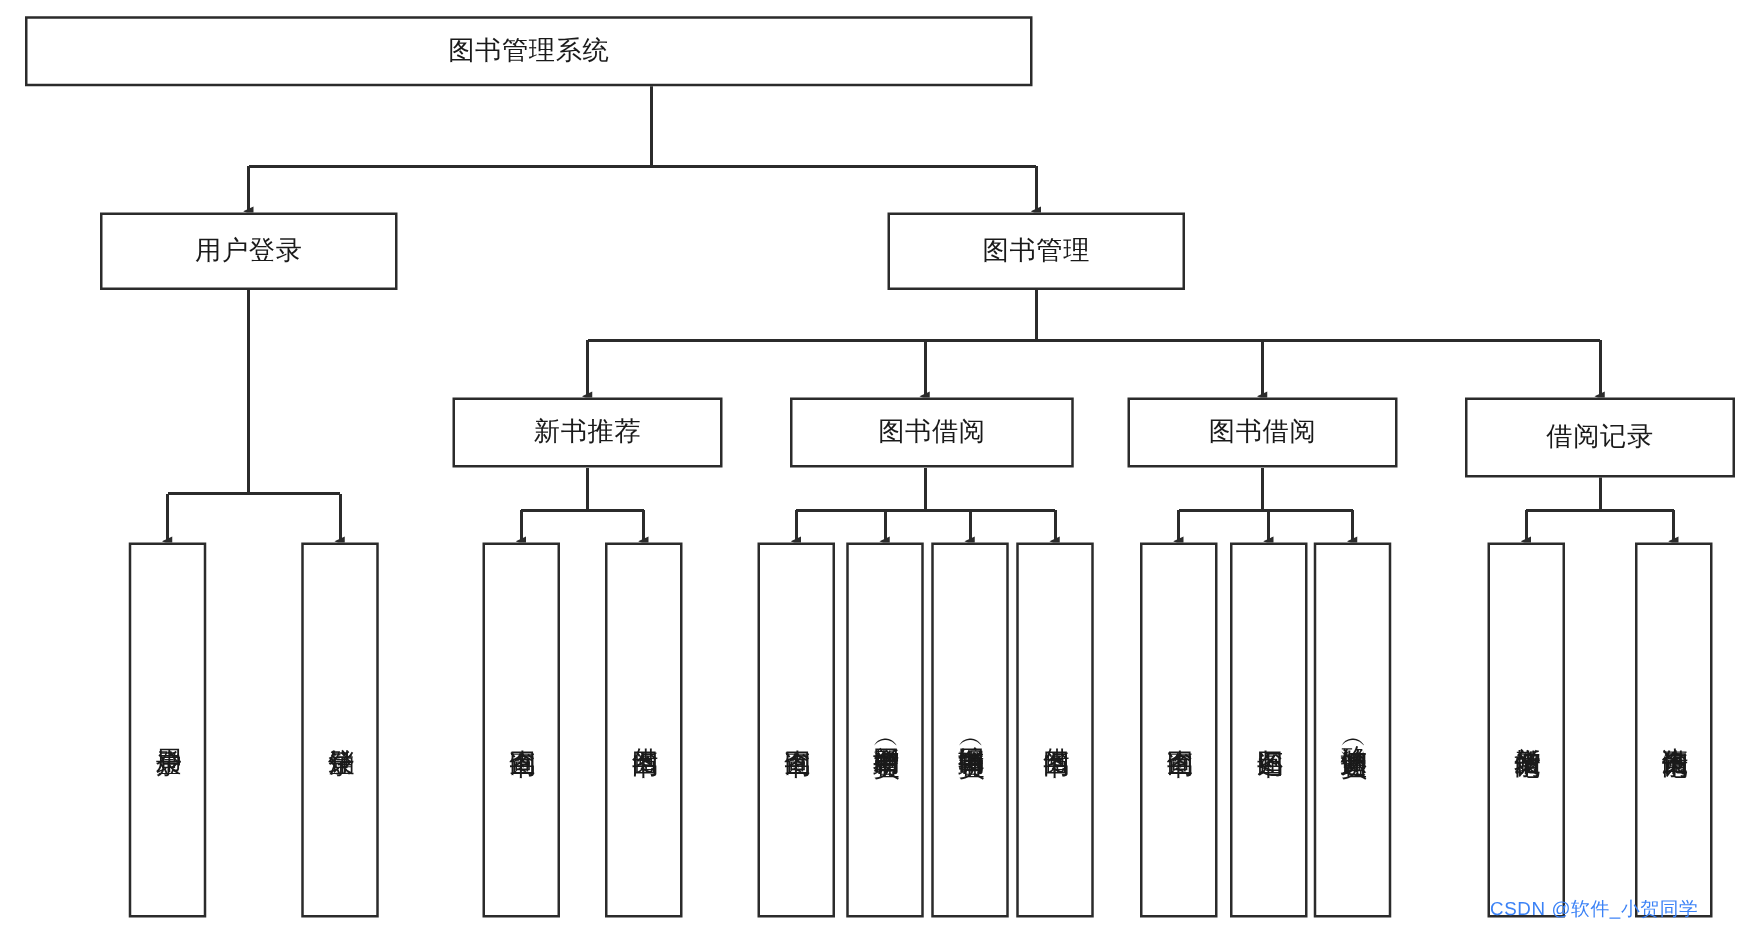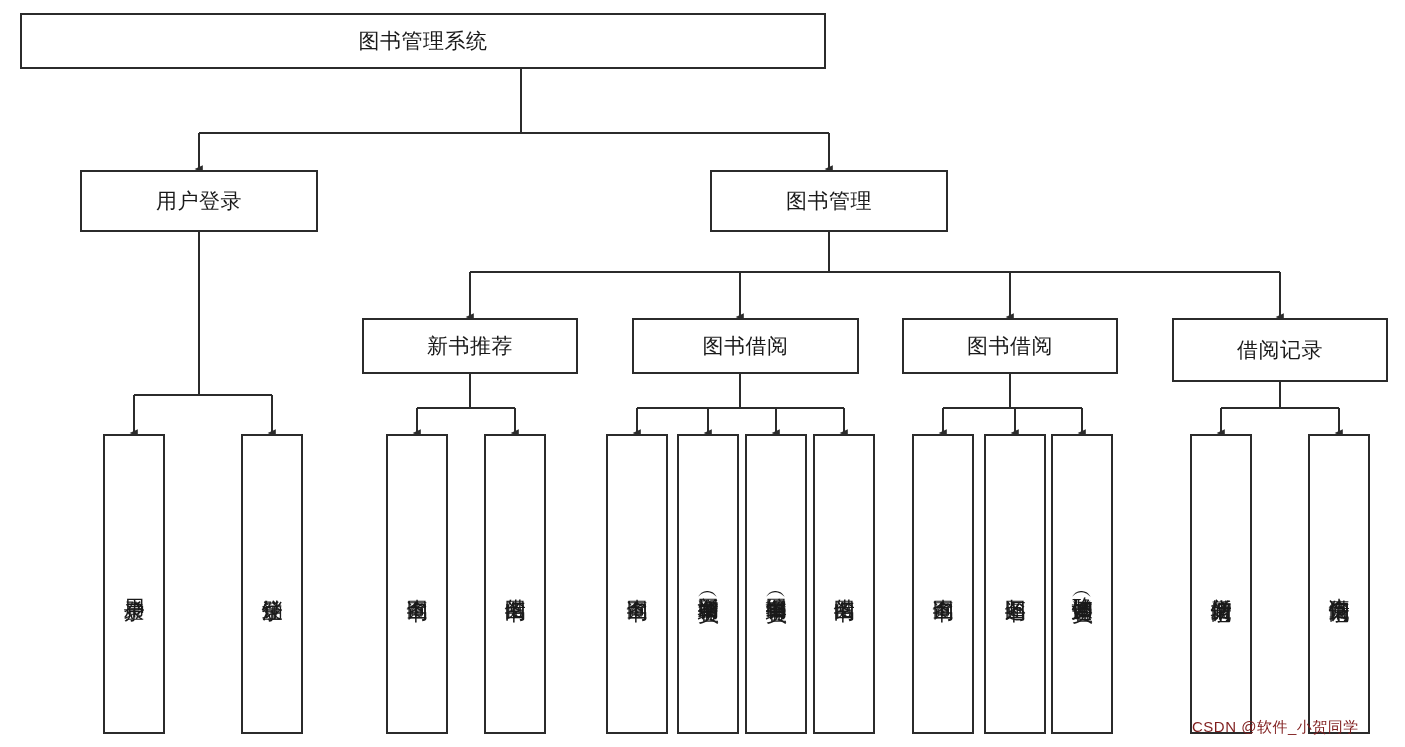--- a/index.html
+++ b/index.html
@@ -50,21 +50,21 @@
     text-orientation: upright;
     font-size: 21px;
     line-height: 1.35;
     letter-spacing: 1px;
     white-space: nowrap;
     text-align: center;
   }
   .watermark {
     position: absolute;
     font-size: 15px;
-    color: #7f1d1d;
+    color: #3b82f6;
     white-space: nowrap;
     letter-spacing: 0.5px;
     user-select: none;
   }
 </style>
 </head>
 <body>
 
 <div id="canvas">
   <svg id="wires" viewBox="0 0 1405 747">

